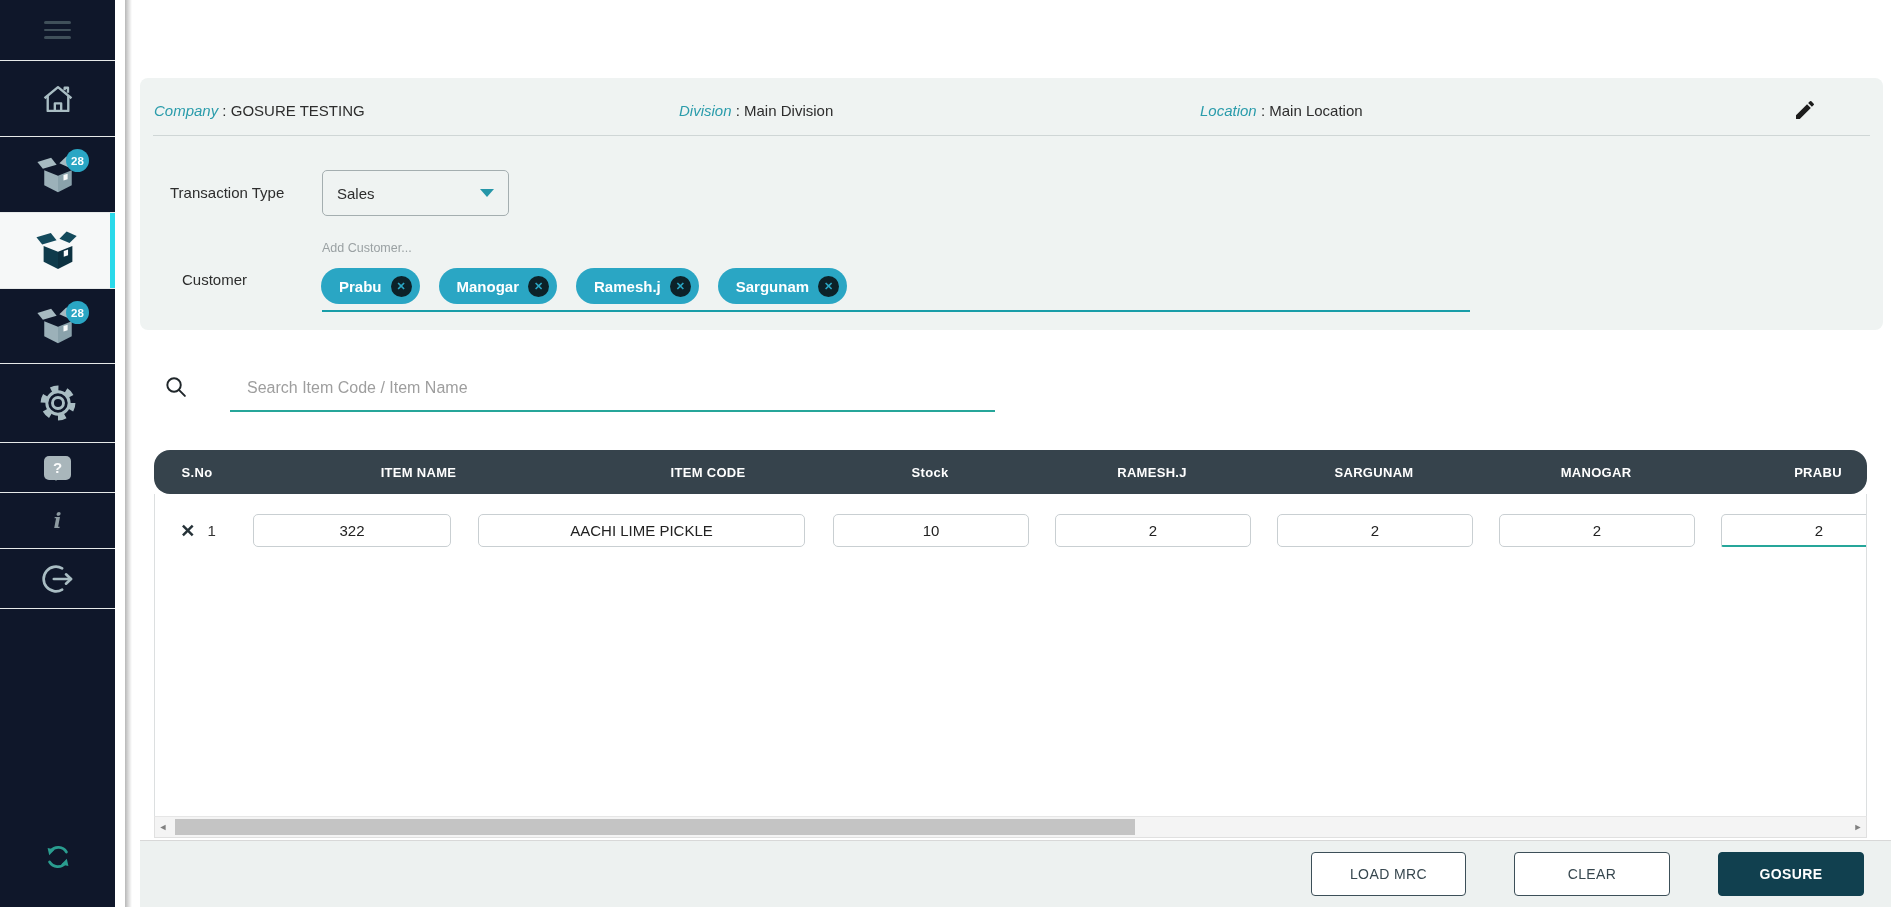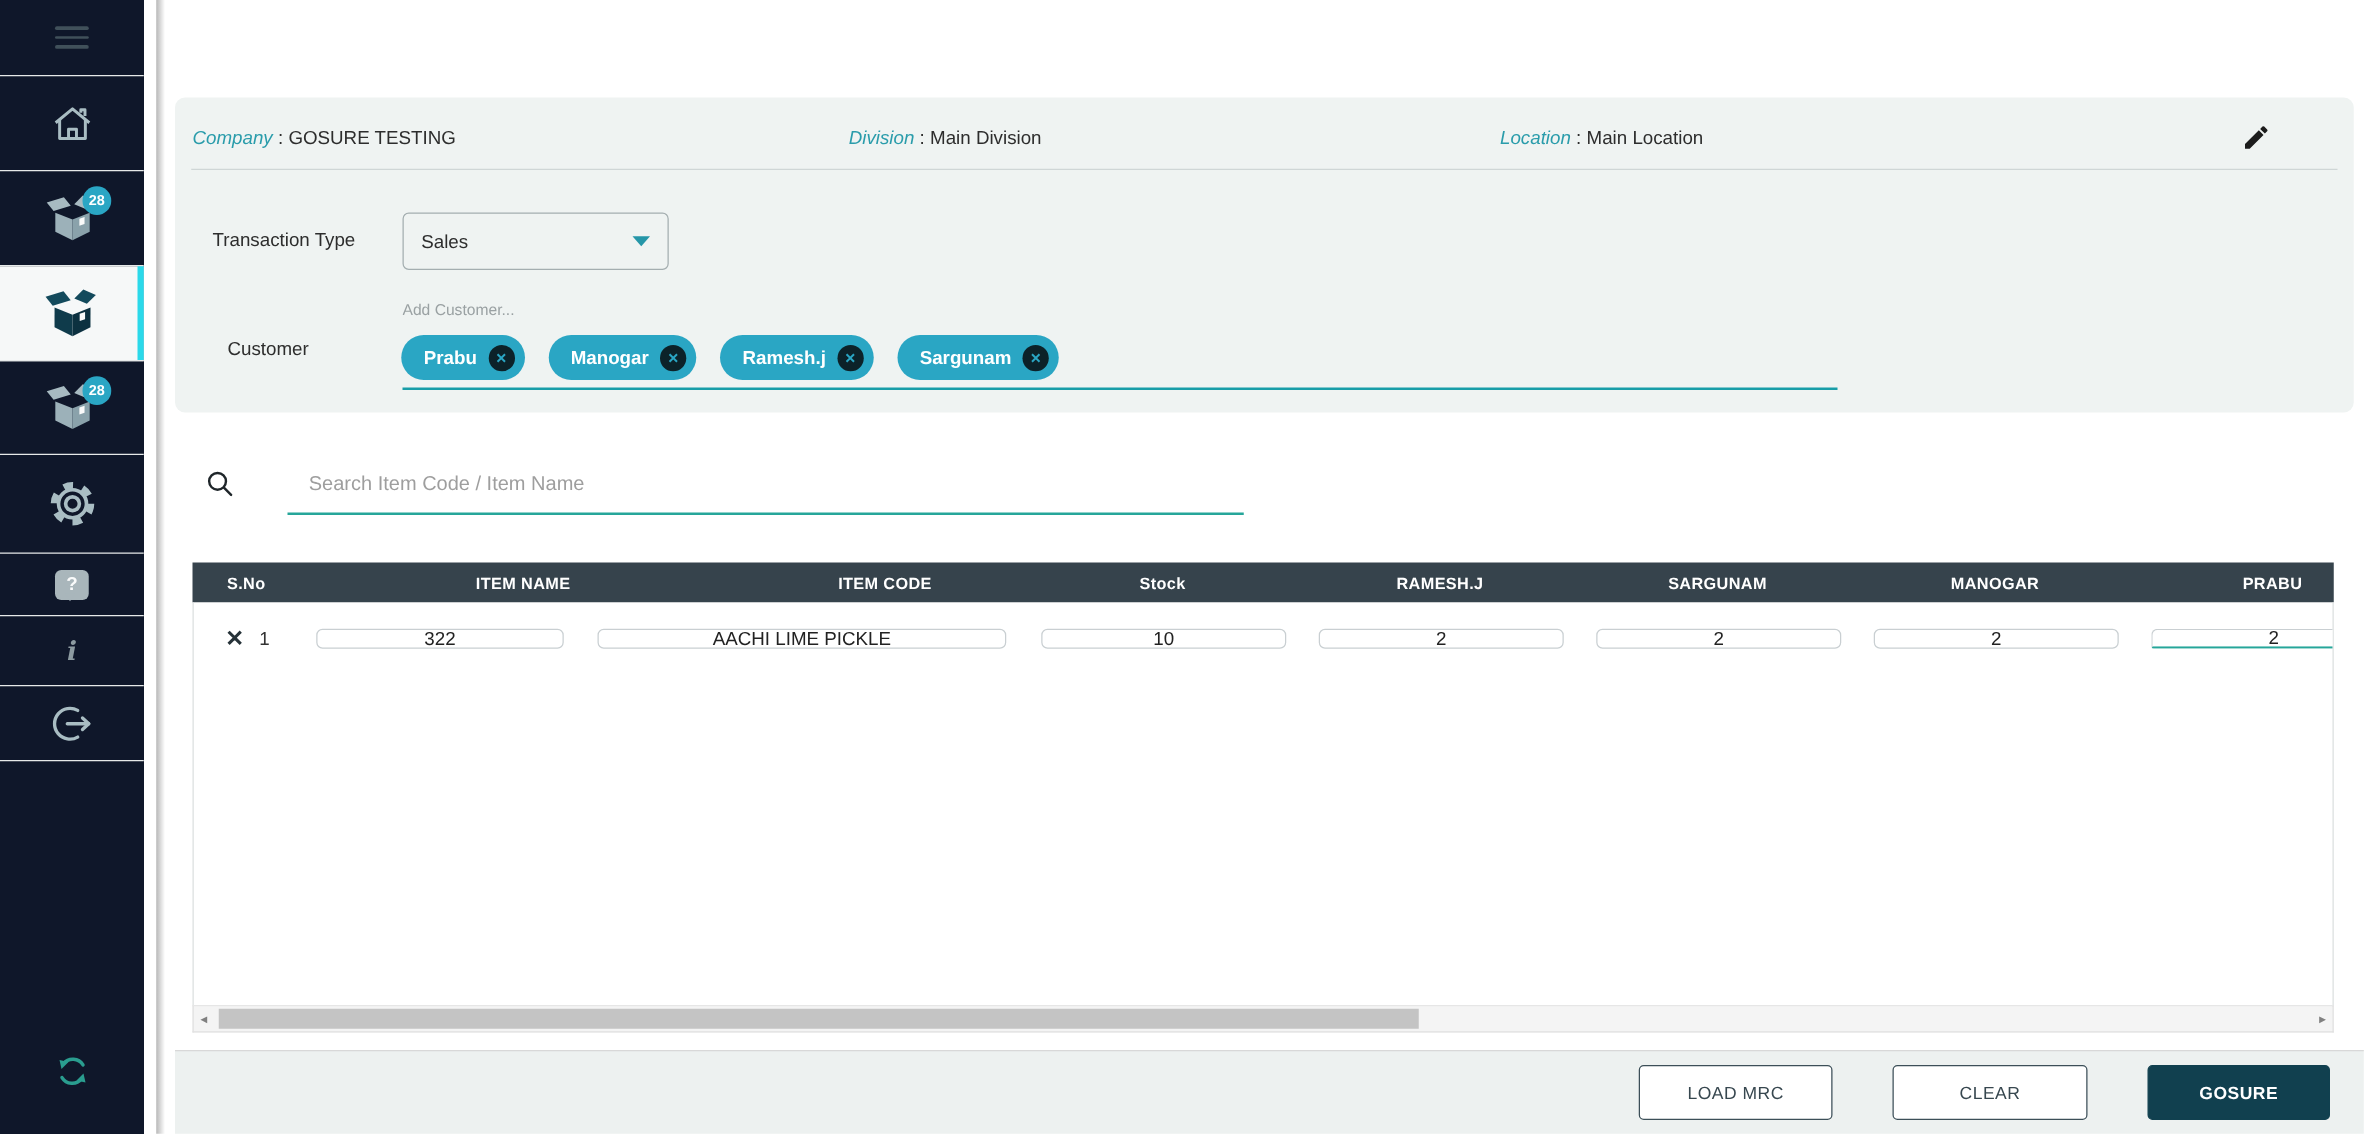--- a/index.html
+++ b/index.html
@@ -36,21 +36,21 @@
   
   .card { position:absolute; top:78px; left:15px; right:8px; height:252px; background:#eff3f2; border-radius:8px; }
   .info-row { position:absolute; top:0; left:0; right:0; height:57px; }
   .info-pair { position:absolute; top:24px; font-size:15px; color:#2d2d2d; white-space:nowrap; }
   .info-pair .lbl { color:#2a9cab;font-style:italic; }
   .ip-company { left:14px; } .ip-division { left:539px; } .ip-location { left:1060px; }
   .pencil { position:absolute; top:20px; right:66px; width:24px; height:24px; cursor:pointer; }
   .card-divider { position:absolute; top:57px; left:13px; right:13px; height:1px; background:#cfd6d6; }
 
   .tt-label { position:absolute; top:106px; left:30px; font-size:15px; color:#2d2d2d; }
-  .tt-select { position:absolute; top:92px; left:182px; width:213px; height:46px; border:1px solid #a4aeb0;
+  .tt-select { position:absolute; top:92px; left:182px; width:187px; height:46px; border:1px solid #a4aeb0;
                border-radius:5px; display:flex; align-items:center; padding:0 14px; font-size:15px; color:#2d2d2d; cursor:pointer; }
   .tt-caret { margin-left:auto; width:0; height:0; border-left:7px solid transparent; border-right:7px solid transparent; border-top:8px solid #2596a8; }
 
   .cust-label { position:absolute; top:193px; left:42px; font-size:15px; color:#2d2d2d; }
   .cust-ph { position:absolute; top:160px; left:182px; width:320px; height:20px; border:none; outline:none;
              background:transparent; font-size:12.5px; color:#8f9698; }
   .cust-ph::placeholder { color:#9aa1a3; }
   .chip-row { position:absolute; top:190px; left:181px; display:flex; gap:19px; }
   .chip { height:36px; background:#2aa6c4; border-radius:18px; display:flex; align-items:center;
           padding:0 8px 0 18px; cursor:pointer; }
@@ -62,32 +62,32 @@
   
   .search-row { position:absolute; top:370px; left:0; right:0; height:46px; }
   .search-icon { position:absolute; left:38px; top:4px; }
   .search-box { position:absolute; left:105px; top:0; width:765px; border-bottom:2px solid #26a69a; }
   .search-input { width:100%; height:40px; border:none; outline:none; background:transparent;
                   font-size:16px; color:#444; padding:0 0 4px 17px; }
   .search-input::placeholder { color:#9e9e9e; }
 
   
   .twrap { position:absolute; top:450px; left:29px; width:1713px; }
-  .thead { display:flex; height:32px; background:#36434c; overflow:hidden; }
+  .thead { display:flex; height:44px; background:#36434c; overflow:hidden;border-radius:16px; }
   .th { color:#ffffff; font-size:13px; font-weight:bold; letter-spacing:0.3px;
         display:flex; align-items:center; justify-content:center; flex:none; }
   .c0{width:86px;} .c1{width:222px;} .c2{width:357px;} .c3{width:222px;}
   .c4{width:222px;} .c5{width:222px;} .c6{width:222px;} .c7{width:222px;}
   .tbody { position:relative; height:322px; background:#ffffff; overflow:hidden;
            border-left:1px solid #dcdfe0; border-right:1px solid #dcdfe0; }
   .trow { position:absolute; top:20px; left:0; display:flex; align-items:center; }
   .cell { flex:none; display:flex; align-items:center; justify-content:center; }
   .row-del { font-size:18px; font-weight:bold; color:#263238; cursor:pointer; line-height:1; }
   .row-sno { font-size:15px; color:#333; margin-left:12px; }
-  .tin { height:16px; border:1px solid #c9cfd2; border-radius:5px; background:#fff;
+  .tin { height:33px; border:1px solid #c9cfd2; border-radius:5px; background:#fff;
          text-align:center; font-size:15px; color:#222; outline:none; }
   .w-code{width:198px;} .w-name{width:327px;} .w-qty{width:196px;}
   .tin.focused { border-bottom:2px solid #26a69a; border-bottom-left-radius:2px; border-bottom-right-radius:2px; }
   .hscroll { position:relative; height:22px; background:#f4f4f4; border:1px solid #e0e0e0; border-top:1px solid #e6e6e6; }
   .hs-arrow { position:absolute; top:0; bottom:0; width:16px; display:flex; align-items:center; justify-content:center;
               color:#808080; font-size:9px; cursor:pointer; }
   .hs-left { left:0; } .hs-right { right:0; }
   .hs-thumb { position:absolute; top:2px; left:20px; width:960px; height:16px; background:#c4c4c4; cursor:pointer; }
 
   

